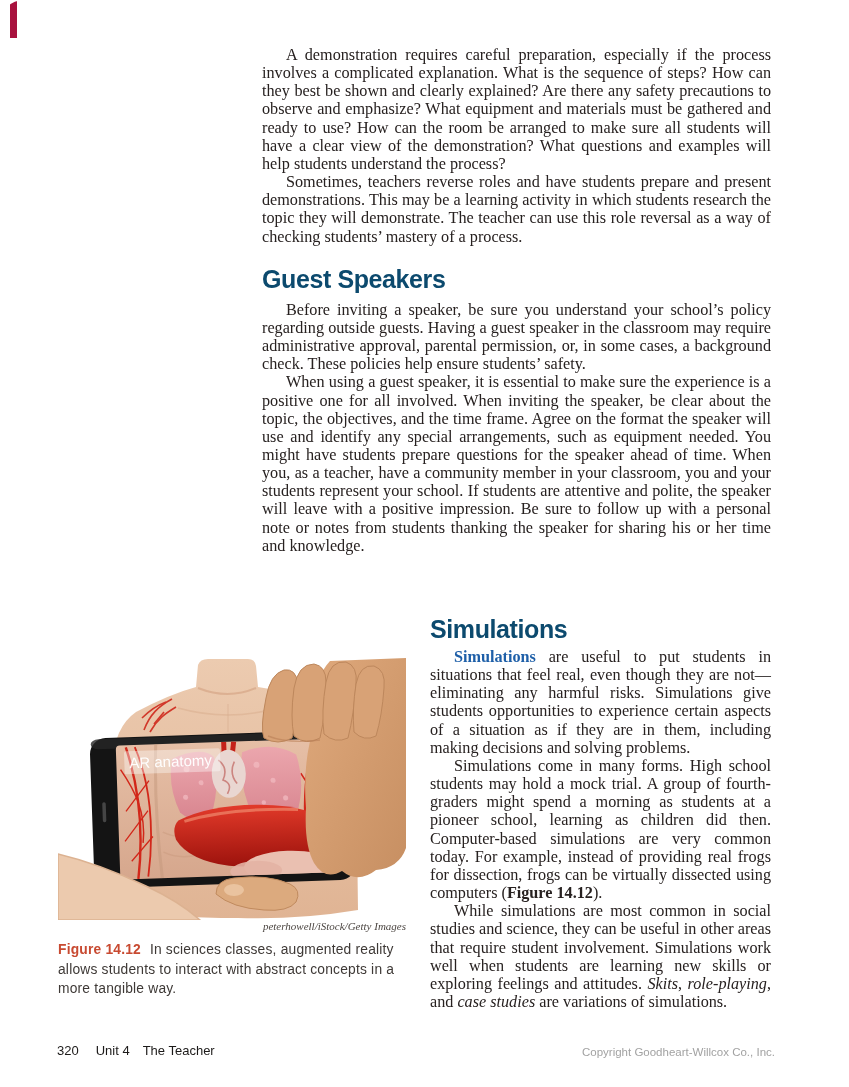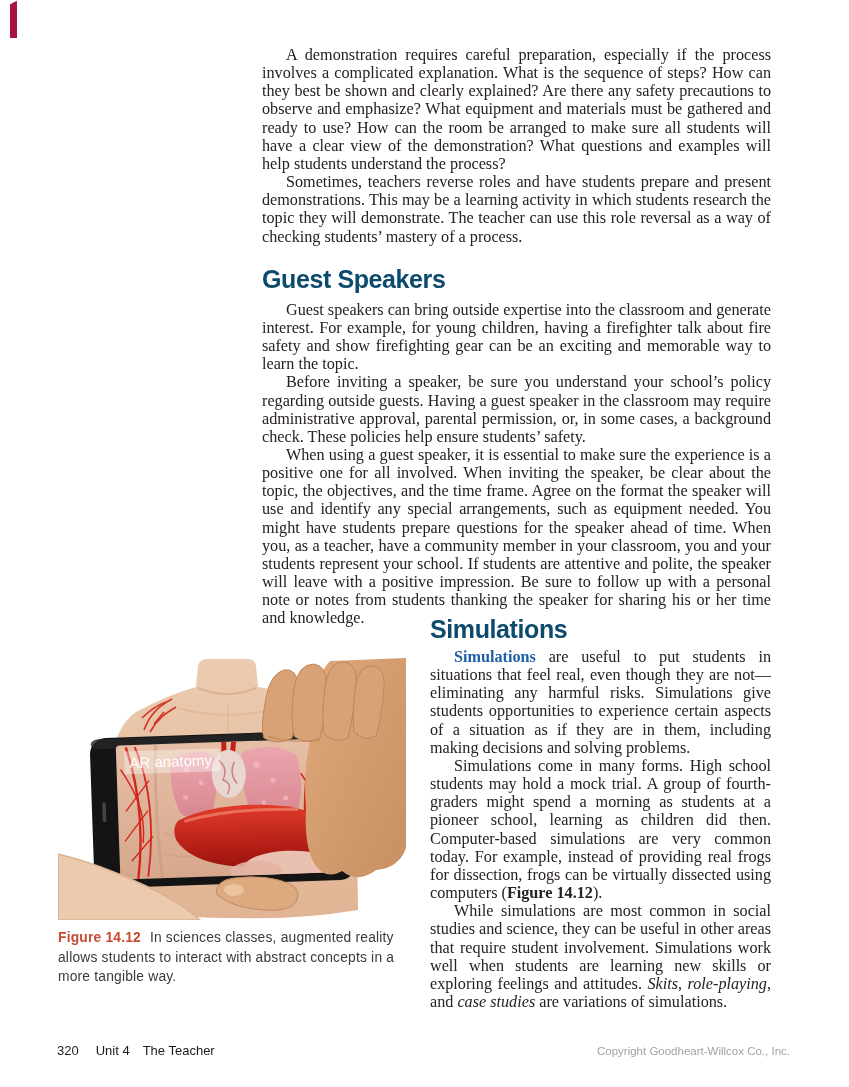--- a/index.html
+++ b/index.html
@@ -44,41 +44,40 @@
     font-style:italic; font-size:11px; line-height:12px; color:#4c4642;
   }
   .caption {
     margin:8px 0 0 0; font-family:"Liberation Sans", sans-serif;
     font-size:13.8px; line-height:19.5px; color:#3e3936; letter-spacing:0.2px;
     text-align:left;
   }
   .caption .fig-label { color:#c84a31; font-weight:bold; margin-right:9px; }
   
   .footer {
-    position:absolute; left:57px; right:59px; top:1043px;
-    display:flex; justify-content:space-between; align-items:center;
+    position:absolute; left:57px; right:74px; top:1043px;
+    display:flex; justify-content:space-between; align-items:flex-end;
     font-family:"Liberation Sans", sans-serif;
   }
   .footer-left { font-size:13px; color:#1c1a19; }
   .footer-left .pg { margin-right:17px; }
   .footer-left .unit { margin-right:13px; }
   .footer-right { font-size:11.5px; color:#a2a2a2;margin-left:47px; }
 </style>
 </head>
 <body>
 
 <div class="page">
 
   <div class="unit-tab"></div>
 
   <div class="main-col">
     <p class="body-text">A demonstration requires careful preparation, especially if the process involves a complicated explanation. What is the sequence of steps? How can they best be shown and clearly explained? Are there any safety precautions to observe and emphasize? What equipment and materials must be gathered and ready to use? How can the room be arranged to make sure all students will have a clear view of the demonstration? What questions and examples will help students understand the process?</p>
     <p class="body-text">Sometimes, teachers reverse roles and have students prepare and present demonstrations. This may be a learning activity in which students research the topic they will demonstrate. The teacher can use this role reversal as a way of checking students’ mastery of a process.</p>
     <h2 class="section-heading">Guest Speakers</h2>
-    <p class="body-text">Guest speakers can bring outside expertise into the classroom and generate interest. For example, for young children, having a firefighter talk about fire safety and show firefighting gear can be an exciting and memorable way to learn the topic.</p>
     <p class="body-text">Before inviting a speaker, be sure you understand your school’s policy regarding outside guests. Having a guest speaker in the classroom may require administrative approval, parental permission, or, in some cases, a background check. These policies help ensure students’ safety.</p>
     <p class="body-text">When using a guest speaker, it is essential to make sure the experience is a positive one for all involved. When inviting the speaker, be clear about the topic, the objectives, and the time frame. Agree on the format the speaker will use and identify any special arrangements, such as equipment needed. You might have students prepare questions for the speaker ahead of time. When you, as a teacher, have a community member in your classroom, you and your students represent your school. If students are attentive and polite, the speaker will leave with a positive impression. Be sure to follow up with a personal note or notes from students thanking the speaker for sharing his or her time and knowledge.</p>
   </div>
 
   <div class="right-col">
     <h2 class="section-heading">Simulations</h2>
     <p class="body-text"><span class="key-term">Simulations</span><span> are useful to put students in situations that feel real, even though they are not—eliminating any harmful risks. Simulations give students opportunities to experience certain aspects of a situation as if they are in them, including making decisions and solving problems.</span></p>
     <p class="body-text"><span>Simulations come in many forms. High school students may hold a mock trial. A group of fourth-graders might spend a morning as students at a pioneer school, learning as children did then. Computer-based simulations are very common today. For example, instead of providing real frogs for dissection, frogs can be virtually dissected using computers (</span><span class="fig-ref">Figure 14.12</span><span>).</span></p>
     <p class="body-text"><span>While simulations are most common in social studies and science, they can be useful in other areas that require student involvement. Simulations work well when students are learning new skills or exploring feelings and attitudes. </span><span class="ital">Skits</span><span>, </span><span class="ital">role-playing</span><span>, and </span><span class="ital">case studies</span><span> are variations of simulations.</span></p>
   </div>
@@ -188,20 +187,21 @@
 
         <g>
           <path d="M158,236 Q158,222 176,220 Q210,216 232,226 Q244,232 238,244 Q230,254 206,252 Q174,250 158,236 Z" fill="#dcaa7e" stroke="#c08a5e" stroke-width="1"></path>
           <ellipse cx="176" cy="232" rx="10" ry="6" fill="#ecc8a4" opacity="0.85"></ellipse>
         </g>
       </g>
 
       <path d="M0,196 Q42,206 88,228 Q122,244 142,262 L0,262 Z" fill="#eccaae" stroke="#dcb291" stroke-width="1.5"></path>
     </svg>
 
+    <p class="credit">peterhowell/iStock/Getty Images</p>
     <p class="caption"><span class="fig-label">Figure 14.12</span><span>In sciences classes, augmented reality allows students to interact with abstract concepts in a more tangible way.</span></p>
   </div>
 
   <div class="footer">
     <div class="footer-left">
       <span class="pg">320</span><span class="unit">Unit 4</span><span>The Teacher</span>
     </div>
     <div class="footer-right">Copyright Goodheart-Willcox Co., Inc.</div>
   </div>
 

